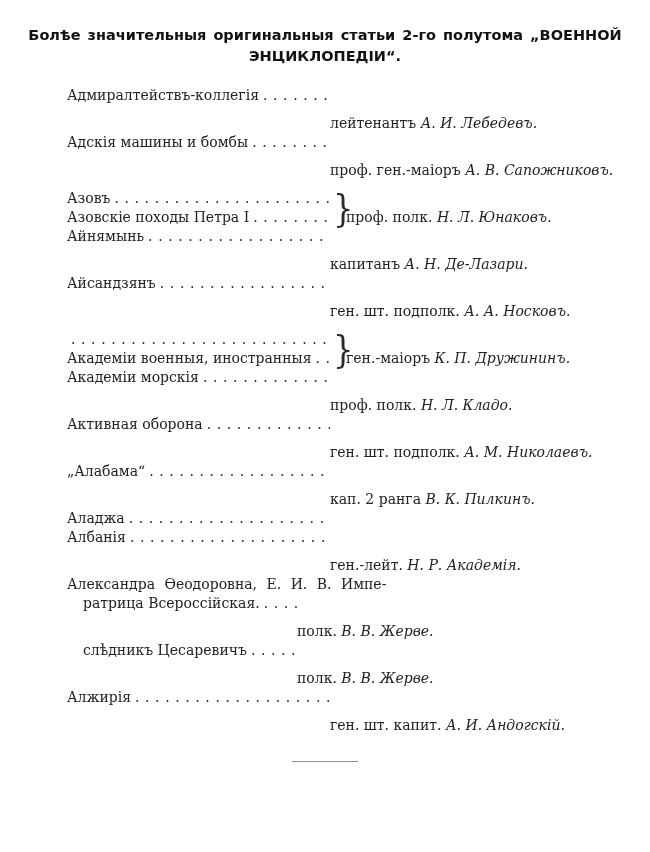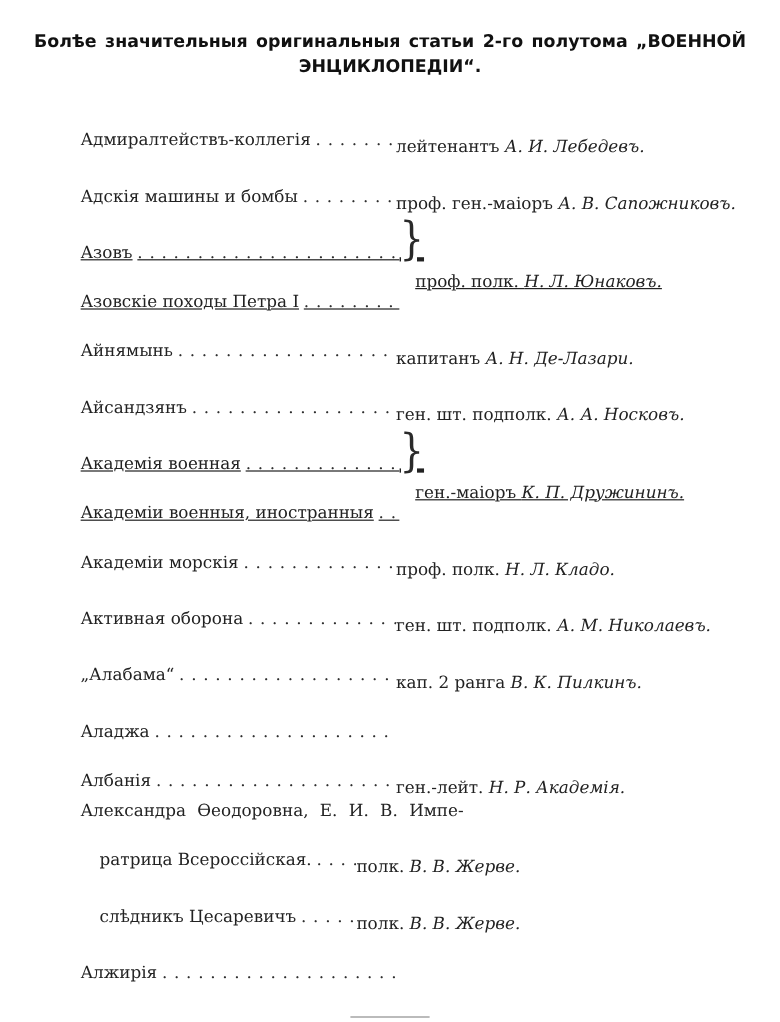--- a/index.html
+++ b/index.html
@@ -27,34 +27,33 @@
     font-size:14px;
     line-height:19px;
   }
   .row{display:flex;}
   .lead{
     width:263px;
     display:flex;
     overflow:hidden;
     white-space:nowrap;
     flex:none;
-    margin-top:22px;
   }
   .lead .t{white-space:nowrap;}
   .dots{
     flex:1;
     overflow:hidden;
     white-space:nowrap;
     letter-spacing:5.6px;
     padding-left:4px;
     color:#2e2e2e;
   }
   .author{white-space:nowrap;margin-top:28px;}
   .name{font-style:italic;}
-  .brace-group{display:flex;align-items:flex-start;text-decoration:underline;}
+  .brace-group{display:flex;align-items:flex-end;}
   .bg-left{width:266px;flex:none;}
   .bg-left .lead{width:266px;}
   .brace{
     flex:none;
     width:10px;
     font-size:32px;
     line-height:38px;
     font-weight:400;
     color:#2a2a2a;
     transform:scaleY(1.18);
@@ -119,21 +118,20 @@
       <div class="row">
         <div class="lead">
           <span class="t">Айсандзянъ</span>
           <span class="dots">............................................................</span>
         </div>
         <span class="author"><span class="rank">ген. шт. подполк. </span><span class="name">А. А. Носковъ.</span></span>
       </div>
       <div class="brace-group">
         <div class="bg-left">
           <div class="lead">
-            <span class="t">Академія военная</span>
             <span class="dots">............................................................</span>
           </div>
           <div class="lead">
             <span class="t">Академіи военныя, иностранныя</span>
             <span class="dots">............................................................</span>
           </div>
         </div>
         <span class="brace">}</span>
         <span class="author bg-author"><span class="rank">ген.-маіоръ </span><span class="name">К. П. Дружининъ.</span></span>
       </div>
@@ -190,16 +188,17 @@
             <span class="dots">............................................................</span>
           </div>
           <span class="author"><span class="rank">полк. </span><span class="name">В. В. Жерве.</span></span>
         </div>
       </div>
       <div class="row">
         <div class="lead">
           <span class="t">Алжирія</span>
           <span class="dots">............................................................</span>
         </div>
+        <span class="author"><span class="rank">ген. шт. капит. </span><span class="name">А. И. Андогскій.</span></span>
       </div>
     </div>
   <div class="rule"></div>
 </div>
 
 </body></html>

